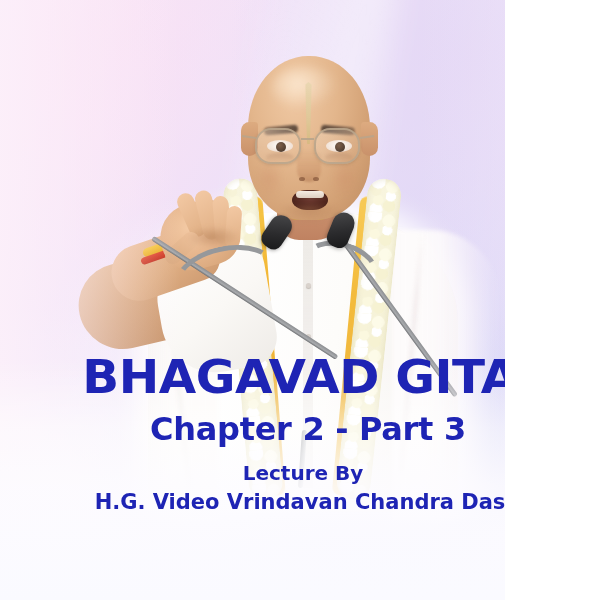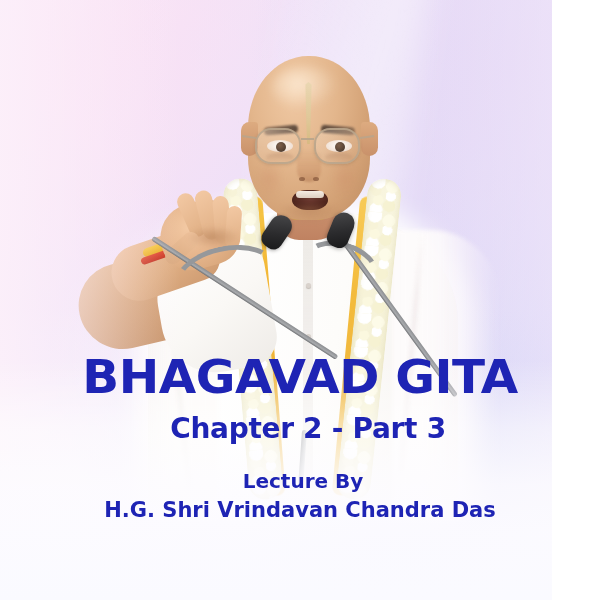--- a/index.html
+++ b/index.html
@@ -4,21 +4,21 @@
 <style>
   * { margin:0; padding:0; box-sizing:border-box; }
   html, body {
     width:600px; height:600px;
     font-family:"Liberation Sans", sans-serif;
     overflow:hidden;
   }
 
   #poster {
     position:relative;
-    width:552px; height:600px;
+    width:505px; height:600px;
     overflow:hidden;
     background:#0ea5e9;
   }
 
   
   .bg-base {
     position:absolute; inset:0;
     background:
       linear-gradient(135deg,
         #fae7f5 0%,
@@ -475,42 +475,42 @@
     font-size:47px;
     line-height:54px;
     letter-spacing:-0.5px;
     color:#1e24b4;
     white-space:nowrap;
     transform:scaleX(1.03);
   }
   .t-sub {
     font-family:"DejaVu Sans", sans-serif;
     font-weight:bold;
-    font-size:28px;
+    font-size:32px;
     line-height:46px;
     letter-spacing:-0.3px;
     color:#1e24b4;
     margin-top:2px;
     padding-left:16px;
   }
   .t-lang {
     font-family:"Liberation Sans", sans-serif;
     font-weight:400;
     font-size:29px;
     line-height:38px;
     color:#2a30b8;
     margin-top:4px;
   }
   .t-by {
     font-family:"DejaVu Sans", sans-serif;
     font-weight:bold;
     font-size:20px;
     line-height:27px;
     color:#1e24b4;
-    margin-top:16px;
+    margin-top:8px;
     padding-left:6px;
   }
   .t-name {
     font-family:"DejaVu Sans", sans-serif;
     font-weight:bold;
     font-size:21px;
     line-height:28px;
     color:#1e24b4;
     margin-top:1px;
   }
@@ -602,16 +602,16 @@
 
     <div class="side-fade-l"></div>
     <div class="side-fade-r"></div>
     <div class="figure-fade"></div>
   </div>
 
   <div id="text-block">
     <div class="t-main">BHAGAVAD GITA</div>
     <div class="t-sub">Chapter 2 - Part 3</div>
     <div class="t-by">Lecture By</div>
-    <div class="t-name">H.G. Shri Vrindavan Chandra Das</div>
+    <div class="t-name">H.G. Video Vrindavan Chandra Das</div>
   </div>
 
 </div>
 
 </body></html>

